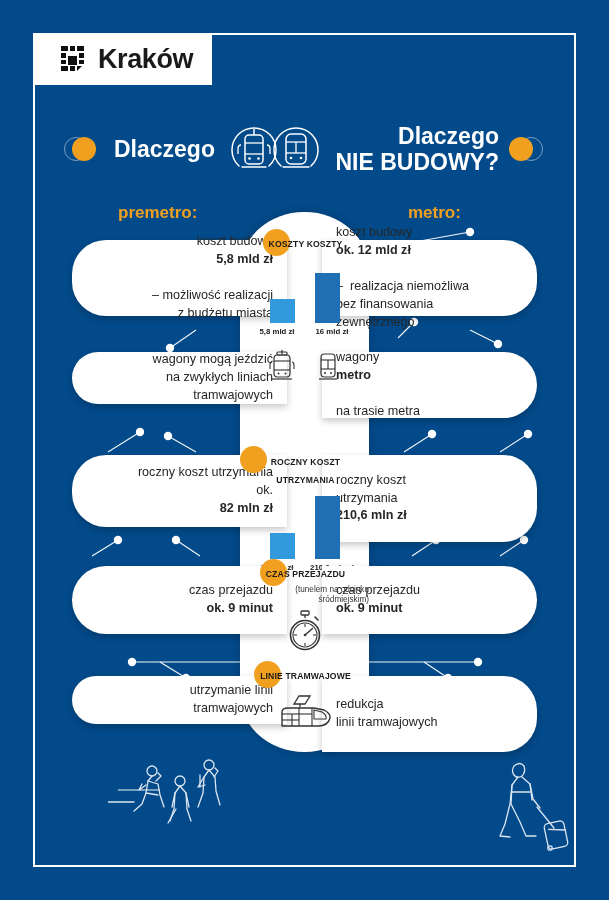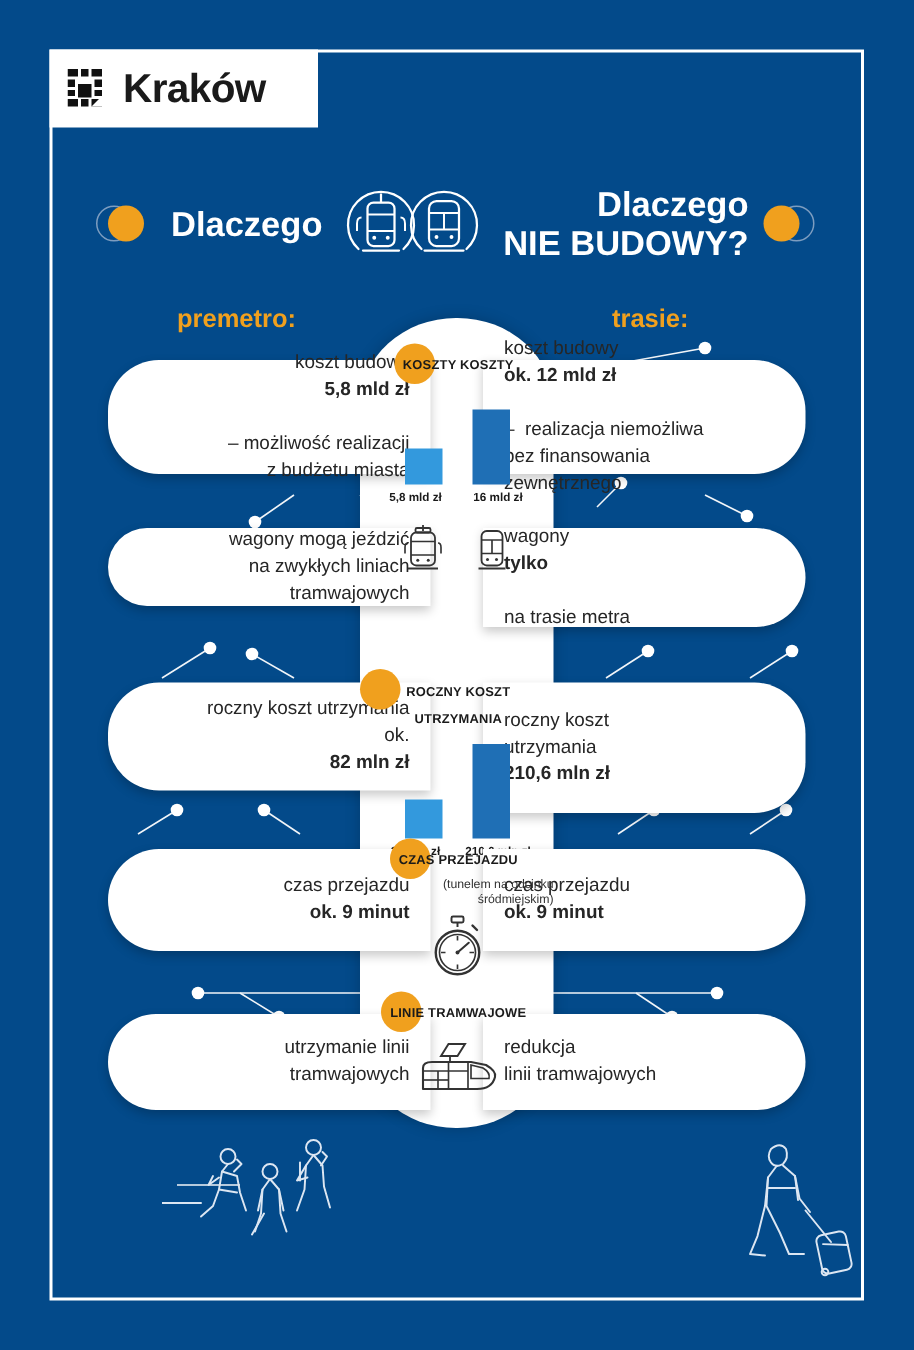--- a/index.html
+++ b/index.html
@@ -30,21 +30,21 @@
   
   .logo-box {
     position: absolute;
     left: 33px;
     top: 33px;
     width: 179px;
     height: 52px;
     background: #ffffff;
     display: flex;
     align-items: center;
-    padding-left: 12px;
+    padding-left: 28px;
     box-sizing: border-box;
     gap: 10px;
   }
   .logo-mark { width: 27px; height: 27px; flex: none; }
   .logo-text {
     font-size: 27px;
     font-weight: bold;
     color: #1a1a1a;
     letter-spacing: -0.4px;
     line-height: 1;
@@ -288,21 +288,21 @@
     <span>Dlaczego</span><br>
     <span>NIE BUDOWY?</span>
   </div>
   <div class="circ-orn orn-b">
     <span class="c-r"></span>
       <span class="c-o"></span>
   </div>
 </div>
 
 <div class="col-cap cap-left">premetro:</div>
-<div class="col-cap cap-right">trasie:</div>
+<div class="col-cap cap-right">metro:</div>
 
 <div class="center-panel"></div>
 
 <div class="row">
   <div class="pill pill-l" style="top:240px;height:76px">
     <div class="pill-txt">koszt budowy <b>5,8 mld zł</b><br>– możliwość realizacji<br>z budżetu miasta</div>
   </div>
   <div class="pill pill-r" style="top:240px;height:76px">
     <div class="pill-txt">koszt budowy<br><b>ok. 12 mld zł</b><br>–&nbsp; realizacja niemożliwa<br>bez finansowania<br>zewnętrznego</div>
   </div>
@@ -324,21 +324,21 @@
       <span>16 mld zł</span>
     </div>
   </div>
 </div>
 
 <div class="row">
   <div class="pill pill-l" style="top:352px;height:52px">
     <div class="pill-txt">wagony mogą jeździć<br>na zwykłych liniach<br>tramwajowych</div>
   </div>
   <div class="pill pill-r" style="top:352px;height:66px">
-    <div class="pill-txt">wagony <b>tylko</b><br>na trasie metra</div>
+    <div class="pill-txt">wagony <b>metro</b><br>na trasie metra</div>
   </div>
   <div class="cell" style="top:340px">
     <div class="ico-pair">
       <svg width="26" height="34" viewBox="0 0 26 34">
         <line x1="13" y1="1" x2="13" y2="5" stroke="#333" stroke-width="1.2"></line>
         <rect x="8" y="3" width="10" height="3" rx="1" fill="none" stroke="#333" stroke-width="1.2"></rect>
         <rect x="5" y="6" width="16" height="22" rx="3.5" fill="none" stroke="#333" stroke-width="1.2"></rect>
         <line x1="5" y1="12" x2="21" y2="12" stroke="#333" stroke-width="1.1"></line>
         <line x1="5" y1="21" x2="21" y2="21" stroke="#333" stroke-width="1.1"></line>
         <circle cx="9.5" cy="24.5" r="1" fill="#333"></circle>
@@ -411,24 +411,24 @@
       <line x1="21" y1="34" x2="21" y2="37" stroke="#333" stroke-width="1.1"></line>
       <line x1="10" y1="26" x2="13" y2="26" stroke="#333" stroke-width="1.1"></line>
       <line x1="29" y1="26" x2="32" y2="26" stroke="#333" stroke-width="1.1"></line>
       <line x1="21" y1="26" x2="28.5" y2="19.5" stroke="#333" stroke-width="1.4" stroke-linecap="round"></line>
       <circle cx="21" cy="26" r="1.3" fill="#333"></circle>
     </svg>
   </div>
 </div>
 
 <div class="row">
-  <div class="pill pill-l" style="top:676px;height:64px">
+  <div class="pill pill-l" style="top:676px;height:48px">
     <div class="pill-txt">utrzymanie linii<br>tramwajowych</div>
   </div>
-  <div class="pill pill-r" style="top:676px;height:64px">
+  <div class="pill pill-r" style="top:676px;height:76px">
     <div class="pill-txt">redukcja<br>linii tramwajowych</div>
   </div>
   <div class="cell" style="top:662px">
     <div class="badge">
       <span class="blob"></span>
       <span class="btxt">LINIE TRAMWAJOWE</span>
     </div>
     <svg width="62" height="40" style="margin-top:8px" viewBox="0 0 62 40">
       <path d="M25 2 L36 2 L31 10 L20 10 Z" fill="none" stroke="#333" stroke-width="1.3"></path>
       <line x1="26" y1="10" x2="26" y2="14" stroke="#333" stroke-width="1.2"></line>

